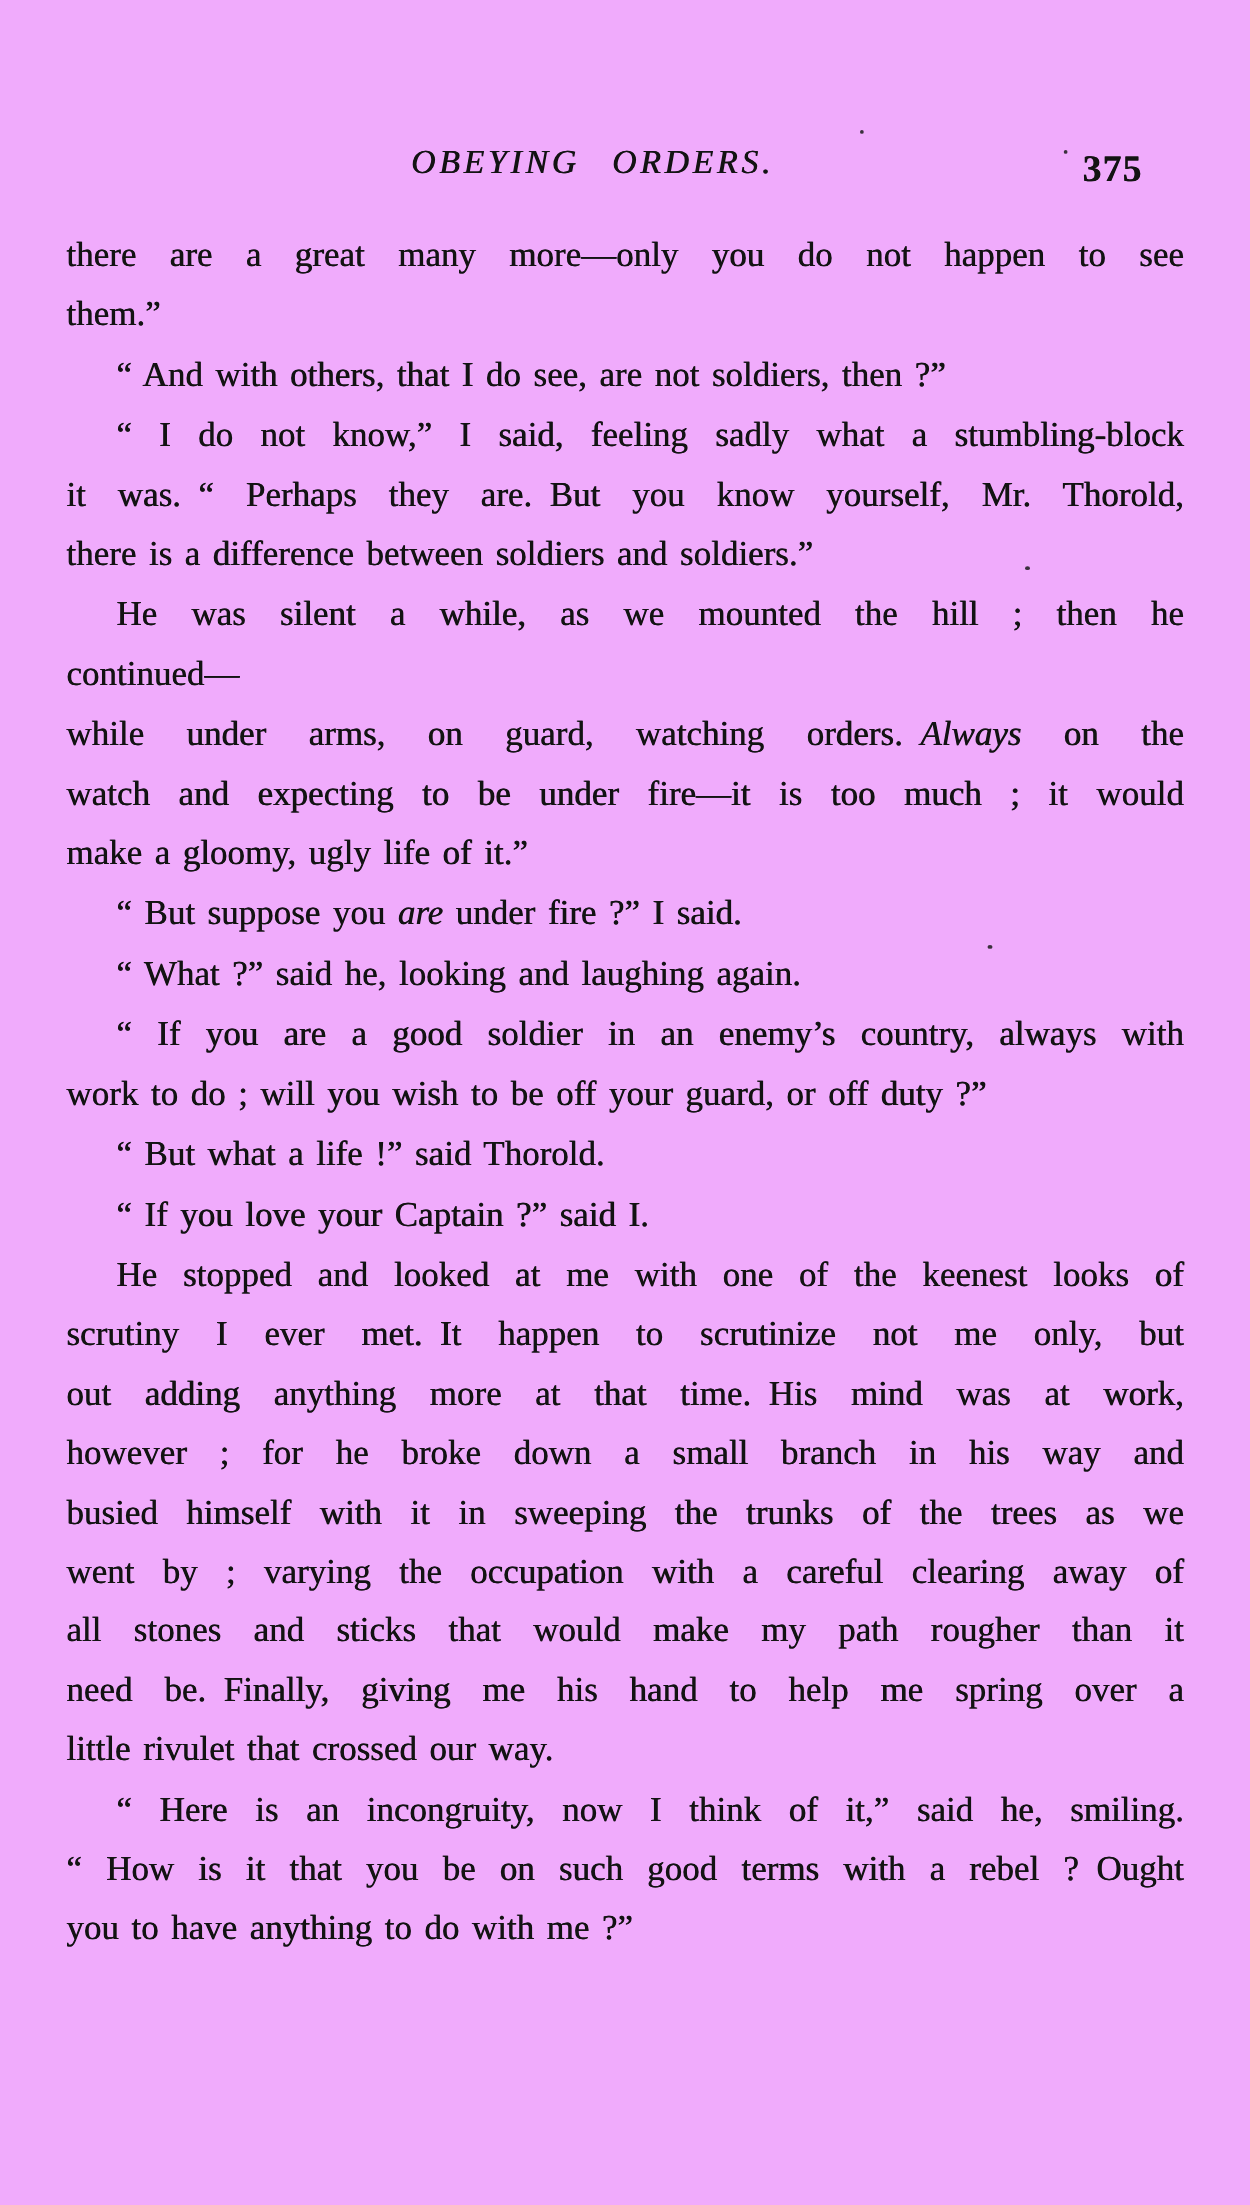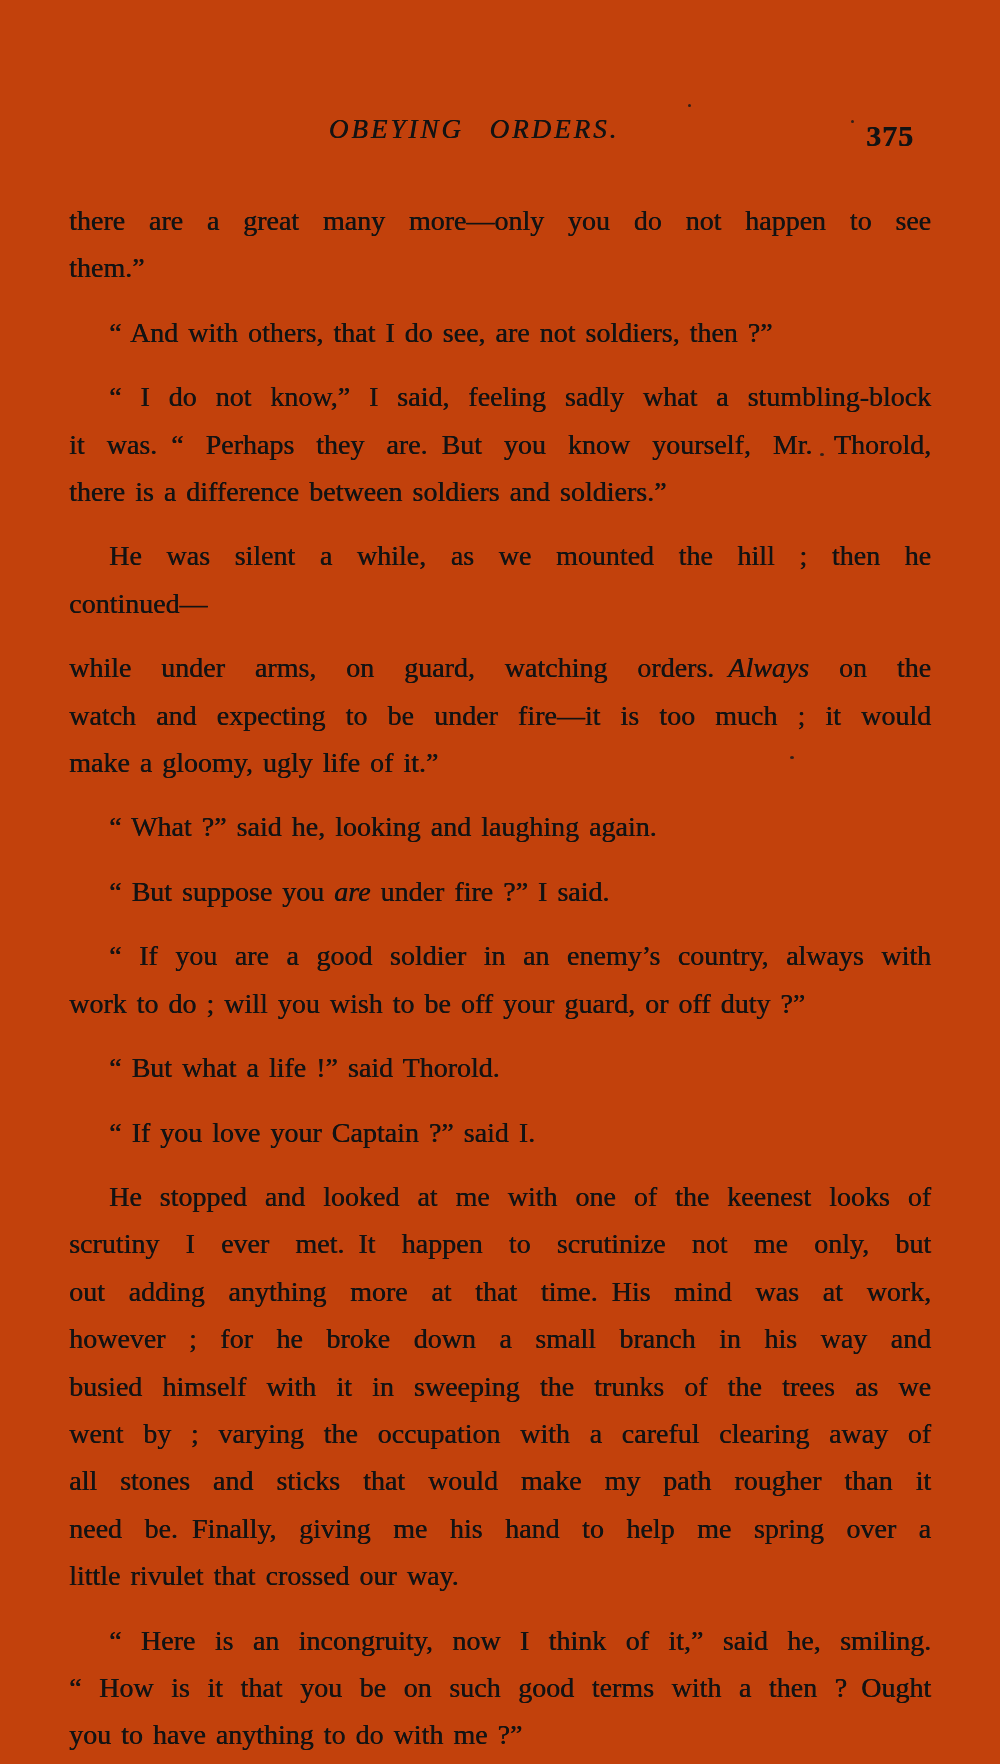--- a/index.html
+++ b/index.html
@@ -1,20 +1,20 @@
 <!DOCTYPE html>
 <html><head>
 <meta charset="utf-8">
 <style>
   html, body { margin: 0; padding: 0; background: #ffffff; }
   .page {
     position: relative;
     width: 1000px;
     height: 1764px;
-    background: #c2410c;
+    background: #f0abfc;
     overflow: hidden;
     font-family: "Liberation Serif", "DejaVu Serif", serif;
     color: #131313;
   }
   .running-title {
     position: absolute;
     top: 114px;
     left: 474px;
     transform: translateX(-50%);
     font-style: italic;
@@ -36,21 +36,21 @@
   .body-text {
     position: absolute;
     left: 52px;
     top: 180px;
     width: 896px;
     font-size: 28px;
     line-height: 47.4px;
     word-spacing: 3px;
     text-shadow: 0.45px 0 0 currentColor;
   }
-  .paragraph { margin: 17px; }
+  .paragraph { margin: 1px; }
   .line {
     text-align: justify;
     text-align-last: justify;
   }
   .line.last { text-align-last: left; }
   .line.indent { text-indent: 40px; }
   .it { font-style: italic; }
   .speck {
     position: absolute;
     background: #1a1a1a;
@@ -80,24 +80,24 @@
       <div class="paragraph">
         <div class="line indent"><span>He was silent a while, as we mounted the hill ; then he</span></div>
         <div class="line last"><span>continued—</span></div>
       </div>
       <div class="paragraph">
         <div class="line"><span>while under arms, on guard, watching orders. </span><span class="it">Always</span><span> on the</span></div>
         <div class="line"><span>watch and expecting to be under fire—it is too much ; it would</span></div>
         <div class="line last"><span>make a gloomy, ugly life of it.”</span></div>
       </div>
       <div class="paragraph">
-        <div class="line last indent"><span>“ What ?” said he, looking and laughing again.</span></div>
+        <div class="line last indent"><span>“ But suppose you </span><span class="it">are</span><span> under fire ?” I said.</span></div>
       </div>
       <div class="paragraph">
-        <div class="line last indent"><span>“ But suppose you </span><span class="it">are</span><span> under fire ?” I said.</span></div>
+        <div class="line last indent"><span>“ What ?” said he, looking and laughing again.</span></div>
       </div>
       <div class="paragraph">
         <div class="line indent"><span>“ If you are a good soldier in an enemy’s country, always with</span></div>
         <div class="line last"><span>work to do ; will you wish to be off your guard, or off duty ?”</span></div>
       </div>
       <div class="paragraph">
         <div class="line last indent"><span>“ But what a life !” said Thorold.</span></div>
       </div>
       <div class="paragraph">
         <div class="line last indent"><span>“ If you love your Captain ?” said I.</span></div>
@@ -108,21 +108,21 @@
         <div class="line"><span>out adding anything more at that time. His mind was at work,</span></div>
         <div class="line"><span>however ; for he broke down a small branch in his way and</span></div>
         <div class="line"><span>busied himself with it in sweeping the trunks of the trees as we</span></div>
         <div class="line"><span>went by ; varying the occupation with a careful clearing away of</span></div>
         <div class="line"><span>all stones and sticks that would make my path rougher than it</span></div>
         <div class="line"><span>need be. Finally, giving me his hand to help me spring over a</span></div>
         <div class="line last"><span>little rivulet that crossed our way.</span></div>
       </div>
       <div class="paragraph">
         <div class="line indent"><span>“ Here is an incongruity, now I think of it,” said he, smiling.</span></div>
-        <div class="line"><span>“ How is it that you be on such good terms with a then ? Ought</span></div>
+        <div class="line"><span>“ How is it that you be on such good terms with a rebel ? Ought</span></div>
         <div class="line last"><span>you to have anything to do with me ?”</span></div>
       </div>
     </div>
 <div class="speck" style="left: 688px; top: 104px; width: 3px; height: 3px;"></div>
     <div class="speck" style="left: 851px; top: 120px; width: 3px; height: 3px;"></div>
     <div class="speck" style="left: 820px; top: 453px; width: 4px; height: 3px;"></div>
     <div class="speck" style="left: 790px; top: 756px; width: 4px; height: 3px;"></div>
   </div>
 
 </body></html>

